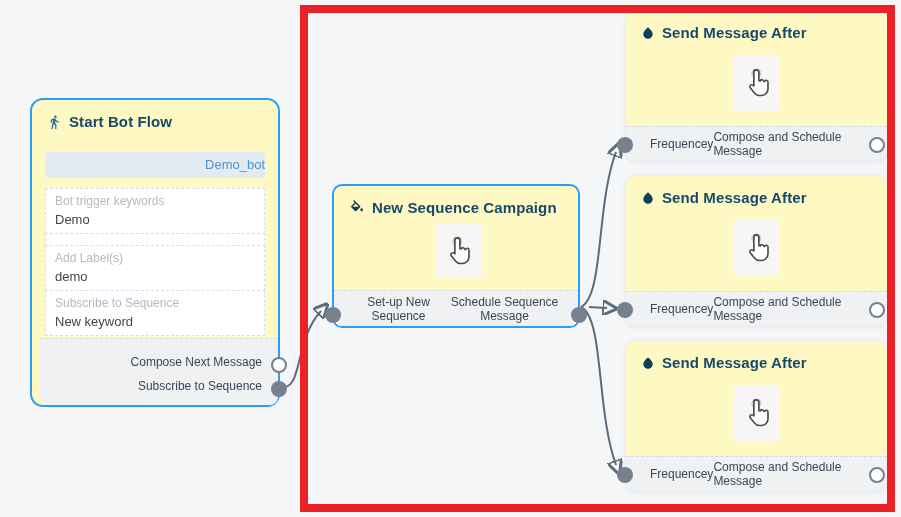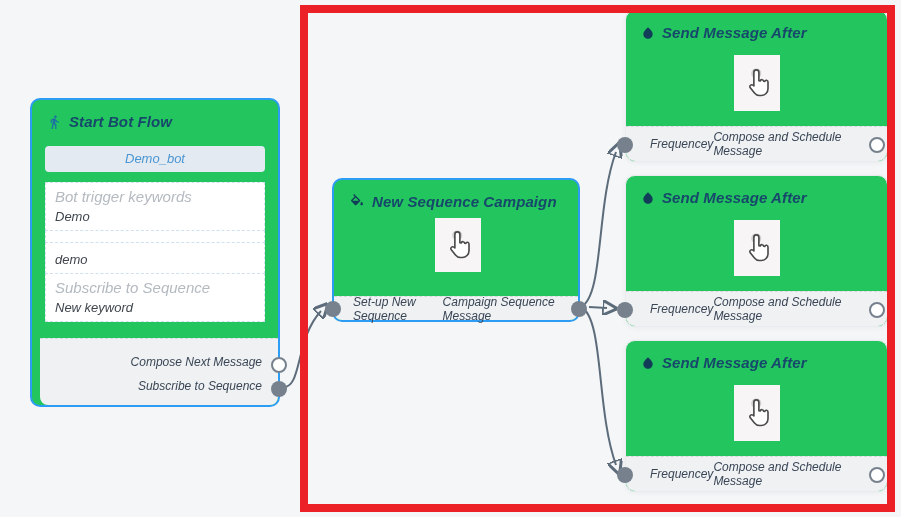--- a/index.html
+++ b/index.html
@@ -2,47 +2,47 @@
 <html><head>
 <meta charset="utf-8">
 <style>
   html,body{margin:0;padding:0;}
   body{font-family:"Liberation Sans", sans-serif;}
   #canvas{position:relative;width:901px;height:517px;background:#f5f6f8;overflow:hidden;}
 
   .wires{position:absolute;left:0;top:0;z-index:3;}
   .wires path{stroke:#5d6c7b;stroke-width:2;fill:none;}
 
-  .node{position:absolute;background:#22c55e;border-radius:10px;box-sizing:border-box;z-index:5;font-style:italic;}
+  .node{position:absolute;background:#fef9c3;border-radius:10px;box-sizing:border-box;z-index:5;}
   .node-active{border:2px solid #2d9cf4;}
   .node-idle{border:1px solid #e9ebee;box-shadow:0 1px 5px rgba(40,50,60,.06);}
 
   .title-row{display:flex;align-items:center;gap:7px;padding:13px 15px 8px;}
   .title-text{font-size:15px;font-weight:bold;color:#17486b;letter-spacing:.1px;}
 
   
-  #start-node{left:30px;top:98px;width:250px;height:309px;}
-  .bot-btn{margin:8px 13px 11px;background:#e3eaf2;border-radius:4px;height:26px;line-height:26px;text-align:center;color:#4b96d2;font-size:13px;cursor:pointer;}
+  #start-node{left:30px;top:98px;width:250px;height:309px;border-radius:13px;}
+  .bot-btn{margin:14px 13px 11px;background:#e3eaf2;border-radius:4px;height:26px;line-height:26px;text-align:right;color:#4b96d2;font-size:13px;cursor:pointer;}
   .fields{margin:0 13px;}
   .field{border:1px dashed #cfe0f2;margin-top:-1px;padding:5px 9px 6px;background:#fff;}
-  .field-label{font-size:15px;color:#b4bac0;}
+  .field-label{font-size:12px;color:#b4bac0;}
   .field-value{font-size:13px;color:#3f464d;margin-top:4px;}
   .start-footer{position:absolute;left:0;right:0;bottom:0;height:67px;background:#eff1f3;border-top:1px dashed #d7dadd;border-radius:0 0 8px 8px;padding-top:11px;box-sizing:border-box;margin-left:8px;}
   .out-row{position:relative;height:24px;display:flex;align-items:center;justify-content:flex-end;padding-right:16px;font-size:12px;color:#3a4656;}
 
   .port{position:absolute;width:16px;height:16px;border-radius:50%;box-sizing:border-box;z-index:7;cursor:crosshair;}
   .port-filled{background:#76818d;}
   .port-empty{background:#fff;border:2px solid #76818d;}
 
   
-  #campaign-node{left:332px;top:178px;width:248px;height:144px;}
+  #campaign-node{left:332px;top:184px;width:248px;height:144px;text-align:center;}
   .hand-box{position:absolute;background:#f7f5f6;display:flex;align-items:center;justify-content:center;cursor:pointer;}
   #campaign-node .hand-box{left:101px;top:38px;width:46px;height:54px;}
   .mini-footer{position:absolute;left:0;right:0;bottom:0;background:#eff1f3;border-top:1px dashed #d7dadd;border-radius:0 0 8px 8px;display:flex;align-items:center;font-size:12px;color:#3a4656;box-sizing:border-box;}
-  #campaign-node .mini-footer{height:24px;justify-content:space-between;padding:0 13px 0 19px;}
+  #campaign-node .mini-footer{height:36px;justify-content:space-between;padding:0 13px 0 19px;}
 
   
   .send-node{left:625px;width:263px;height:152px;}
   #send-node-0{top:10px;} #send-node-1{top:175px;} #send-node-2{top:340px;}
   .send-node .hand-box{left:108px;top:44px;width:46px;height:56px;}
   .send-node .mini-footer{height:35px;justify-content:flex-end;padding:0 30px 0 24px;border-radius:0 0 9px 9px;}
 
   
   #highlight-rect{position:absolute;left:300px;top:5px;width:595px;height:507px;border:8px solid #ec2127;box-sizing:border-box;z-index:20;pointer-events:none;}
 </style>
@@ -74,20 +74,21 @@
     </div>
     <div class="bot-btn">Demo_bot</div>
     <div class="fields">
       <div class="field">
         <div class="field-label">Bot trigger keywords</div>
         <div class="field-value">Demo</div>
       </div>
       <div class="field">
       </div>
       <div class="field">
+        <div class="field-label">Add Label(s)</div>
         <div class="field-value">demo</div>
       </div>
       <div class="field">
         <div class="field-label">Subscribe to Sequence</div>
         <div class="field-value">New keyword</div>
       </div>
     </div>
     <div class="start-footer">
       <div class="out-row">
         <span>Compose Next Message</span>
@@ -113,21 +114,21 @@
       <span style="display:inline-flex;">
         <svg width="30" height="36" viewBox="0 0 24 28">
           <circle cx="11.4" cy="6.3" r="4" fill="#777" opacity="0.3"></circle>
           <circle cx="11.4" cy="6.3" r="2.4" fill="#555" opacity="0.45"></circle>
           <path d="M9.5 5.5 C9.5 4.4 10.4 3.5 11.5 3.5 C12.6 3.5 13.5 4.4 13.5 5.5 L13.5 12.2 L14.6 12.4 C14.8 11.7 15.5 11.2 16.2 11.4 C16.8 11.5 17.2 11.9 17.3 12.5 L18.2 12.7 C18.4 12.1 19 11.7 19.7 11.8 C20.4 12 20.8 12.5 20.8 13.2 L20.8 18.6 C20.8 21.6 18.4 24 15.4 24 L14.1 24 C12.5 24 11 23.3 10 22 L6.6 17.8 C6.1 17.2 6.2 16.3 6.8 15.8 C7.4 15.3 8.2 15.3 8.8 15.8 L9.5 16.4 Z" fill="#fff" stroke="#4a4a4a" stroke-width="1.3" stroke-linejoin="round"></path>
         </svg>
       </span>
     </div>
     <div class="mini-footer">
       <span>Set-up New Sequence</span>
-      <span>Campaign Sequence Message</span>
+      <span>Schedule Sequence Message</span>
     </div>
     <div class="port port-filled" style="left:-9px;top:121px;"></div>
     <div class="port port-filled" style="right:-9px;top:121px;"></div>
   </div>
 
   <div class="node node-idle send-node" id="send-node-0">
     <div class="title-row">
       <span style="display:inline-flex;">
         <svg width="14" height="16" viewBox="0 0 24 24" fill="#123d59">
             <path d="M12 2c-5.33 4.55-8 8.48-8 11.8 0 4.98 3.8 8.2 8 8.2s8-3.22 8-8.2C20 10.48 17.33 6.55 12 2z"></path>

